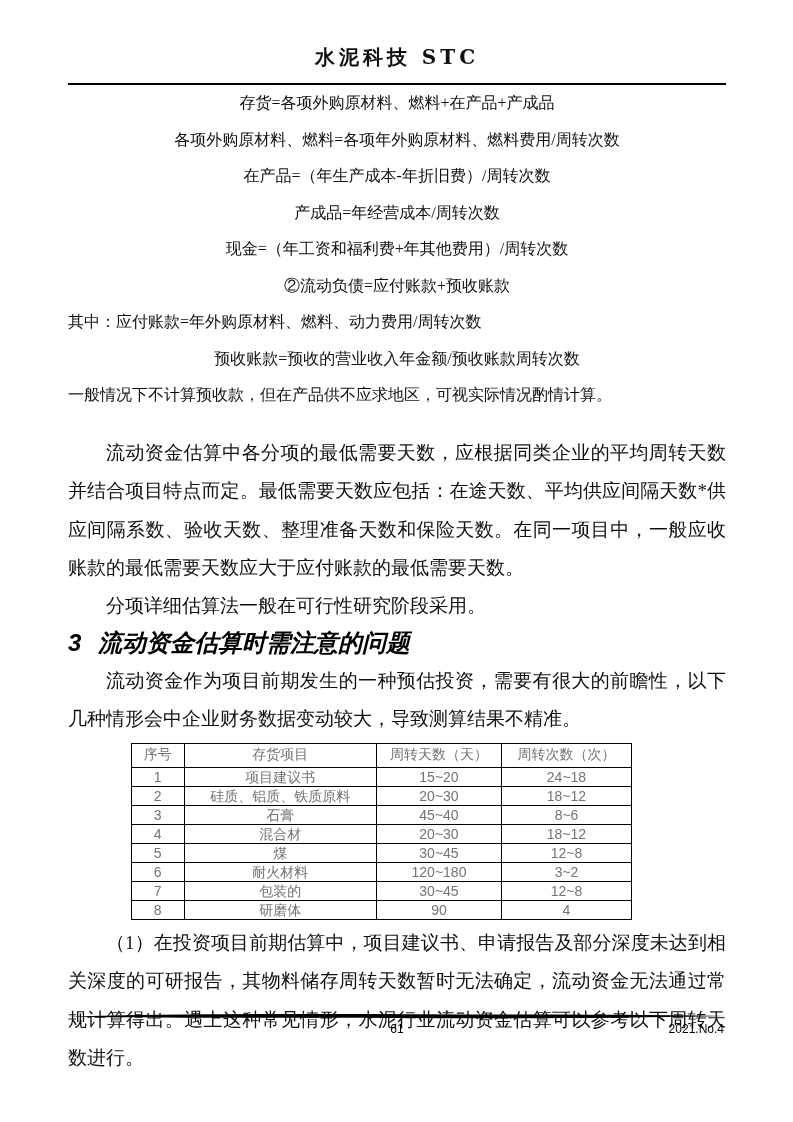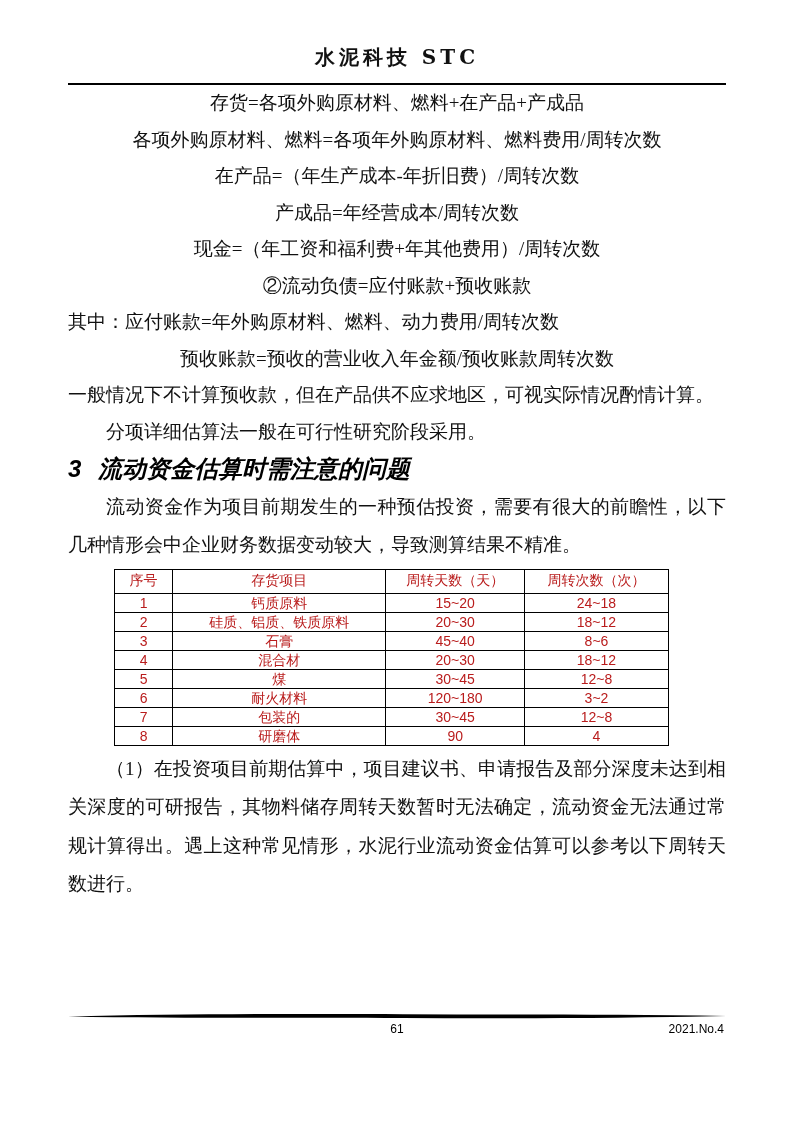--- a/index.html
+++ b/index.html
@@ -29,21 +29,21 @@
   .header-rule {
     margin-top: 11px;
     border-top: 2px solid #000000;
     height: 0;
   }
 
   
   .formulas { margin: 0; }
   .formula {
     margin: 0;
-    font-size: 19px;
+    font-size: 16px;
     line-height: 36.5px;
     white-space: nowrap;
   }
   .formula.center { text-align: center; }
   .formula.left   { text-align: left; }
 
   
   .body-para {
     margin: 0;
     font-size: 19px;
@@ -62,25 +62,25 @@
     font-weight: bold;
     font-family: "Liberation Sans", "DejaVu Sans", sans-serif;
     color: #000000;
     font-style: italic;
   }
   .section-heading .sec-num { display: inline-block; min-width: 30px; }
 
   
   .inv-table {
     border-collapse: collapse;
-    margin: 4px 0 0 46px;
-    width: 555px;
+    margin: 4px 0 0 63px;
+    width: 501px;
     table-layout: fixed;
     font-family: "Liberation Sans", "DejaVu Sans", sans-serif;
-    color: #b91c1c;
+    color: #737373;
   }
   .inv-table th, .inv-table td {
     border: 1px solid #000000;
     text-align: center;
     vertical-align: middle;
     padding: 0;
     font-weight: normal;
     overflow: hidden;
   }
   .inv-table thead th { height: 23px; font-size: 14px; }
@@ -134,20 +134,21 @@
     <p class="formula center">各项外购原材料、燃料=各项年外购原材料、燃料费用/周转次数</p>
     <p class="formula center">在产品=（年生产成本-年折旧费）/周转次数</p>
     <p class="formula center">产成品=年经营成本/周转次数</p>
     <p class="formula center">现金=（年工资和福利费+年其他费用）/周转次数</p>
     <p class="formula center">②流动负债=应付账款+预收账款</p>
     <p class="formula left">其中：应付账款=年外购原材料、燃料、动力费用/周转次数</p>
     <p class="formula center">预收账款=预收的营业收入年金额/预收账款周转次数</p>
     <p class="formula left">一般情况下不计算预收款，但在产品供不应求地区，可视实际情况酌情计算。</p>
   </section>
 
+  <p class="body-para para-min-days">流动资金估算中各分项的最低需要天数，应根据同类企业的平均周转天数并结合项目特点而定。最低需要天数应包括：在途天数、平均供应间隔天数*供应间隔系数、验收天数、整理准备天数和保险天数。在同一项目中，一般应收账款的最低需要天数应大于应付账款的最低需要天数。</p>
 
   <p class="body-para para-method">分项详细估算法一般在可行性研究阶段采用。</p>
 
   <h2 class="section-heading"><span class="sec-num">3</span><span>流动资金估算时需注意的问题</span></h2>
 
   <p class="body-para">流动资金作为项目前期发生的一种预估投资，需要有很大的前瞻性，以下几种情形会中企业财务数据变动较大，导致测算结果不精准。</p>
 
   <table class="inv-table">
     <colgroup>
       <col class="col-index">
@@ -159,21 +160,21 @@
       <tr>
         <th>序号</th>
         <th>存货项目</th>
         <th>周转天数（天）</th>
         <th>周转次数（次）</th>
       </tr>
     </thead>
     <tbody>
       <tr>
         <td>1</td>
-        <td>钙质原料</td>
+        <td>项目建议书</td>
         <td>15~20</td>
         <td>24~18</td>
       </tr>
       <tr>
         <td>2</td>
         <td>硅质、铝质、铁质原料</td>
         <td>20~30</td>
         <td>18~12</td>
       </tr>
       <tr>

